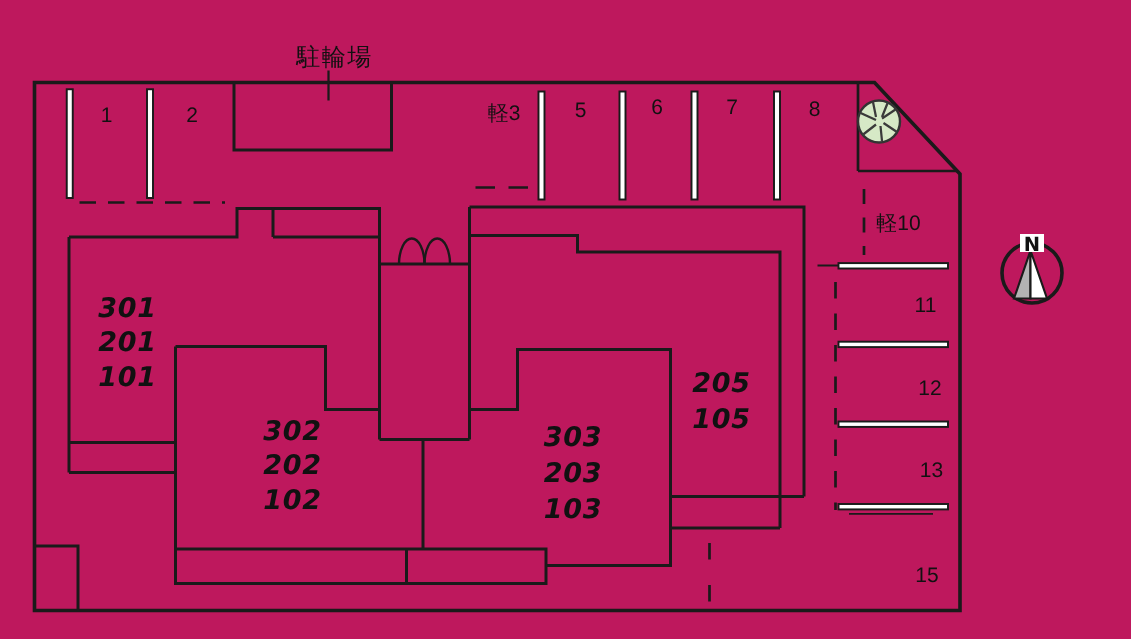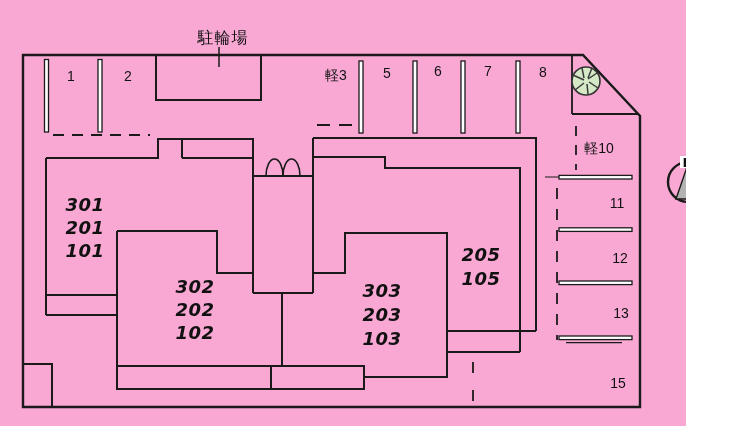--- a/index.html
+++ b/index.html
@@ -1,16 +1,16 @@
 <!DOCTYPE html>
 <html><head>
 <meta charset="utf-8">
 <style>
   html,body{margin:0;padding:0;background:#ffffff;}
-  .stage{position:relative;width:686px;height:426px;background:#f9a8d4;overflow:hidden;
+  .stage{position:relative;width:754px;height:426px;background:#be185d;overflow:hidden;
          font-family:"Liberation Sans",sans-serif;}
   svg{display:block}
   text{fill:#111;}
   .pk{font-family:"Liberation Sans",sans-serif;font-size:14px;}
   .unit{font-family:"DejaVu Sans",sans-serif;font-size:18px;font-weight:bold;font-style:italic;letter-spacing:.5px;}
   .cap{font-family:"Liberation Sans",sans-serif;font-size:16px;letter-spacing:1px;}
   .north{font-family:"DejaVu Sans",sans-serif;font-size:13px;font-weight:bold;}
 </style>
 </head>
 <body>

